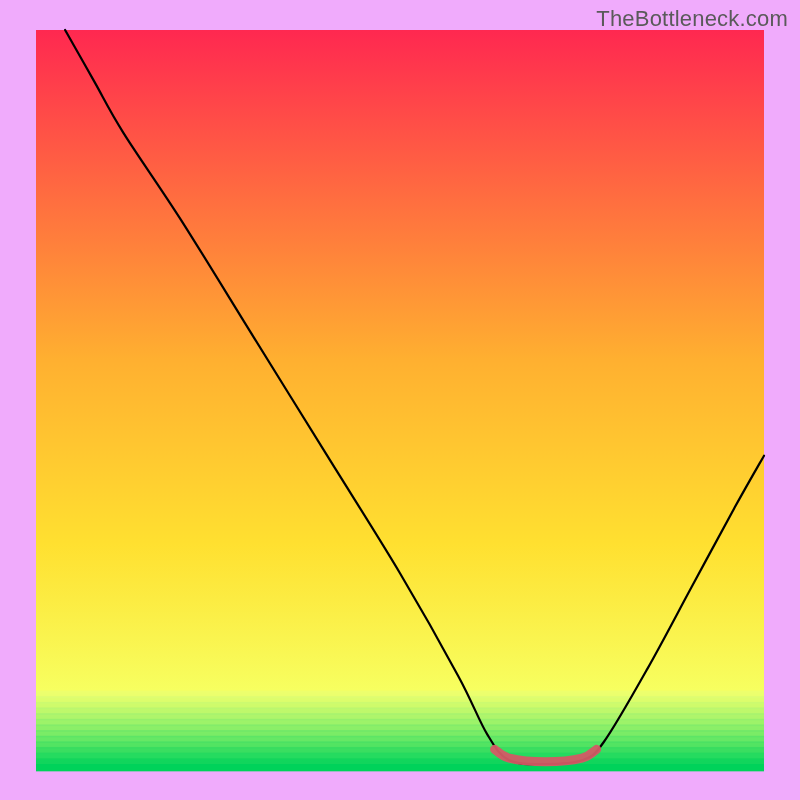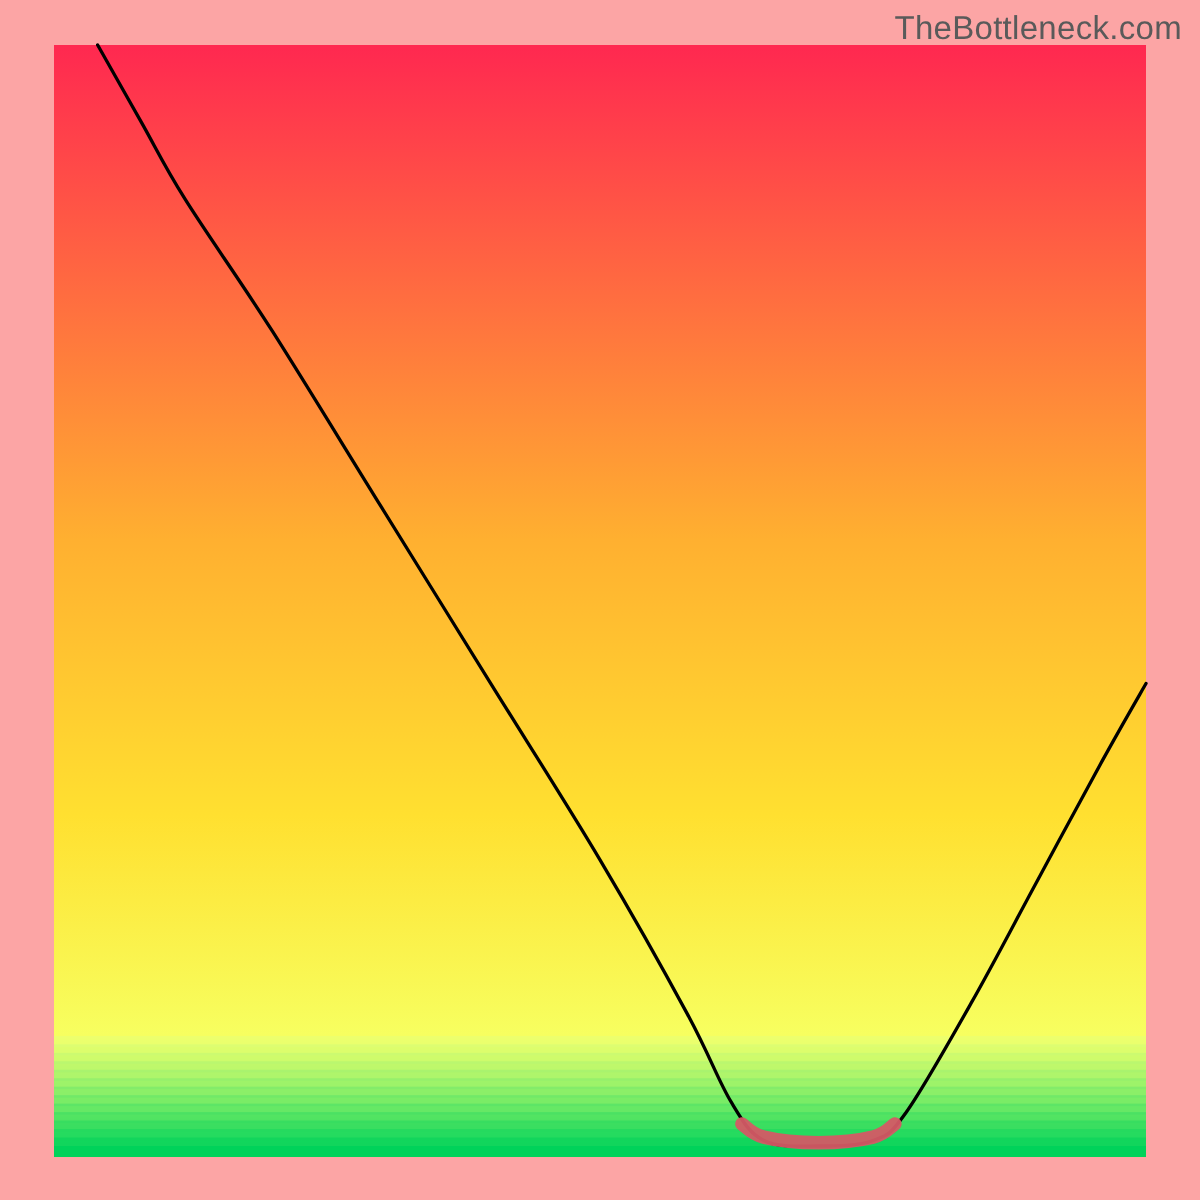--- a/index.html
+++ b/index.html
@@ -10,21 +10,21 @@
     background: #000;
     font-family: Arial, Helvetica, sans-serif;
     overflow: hidden;
   }
   .frame {
     position: absolute;
     left: 0;
     top: 0;
     width: 800px;
     height: 800px;
-    background: #fca5a5;
+    background: #f0abfc;
   }
   .watermark {
     position: absolute;
     top: 6px;
     right: 12px;
     color: #5a5a5a;
     font-size: 22px;
     font-weight: 500;
     letter-spacing: 0.2px;
     font-family: Arial, Helvetica, sans-serif;

